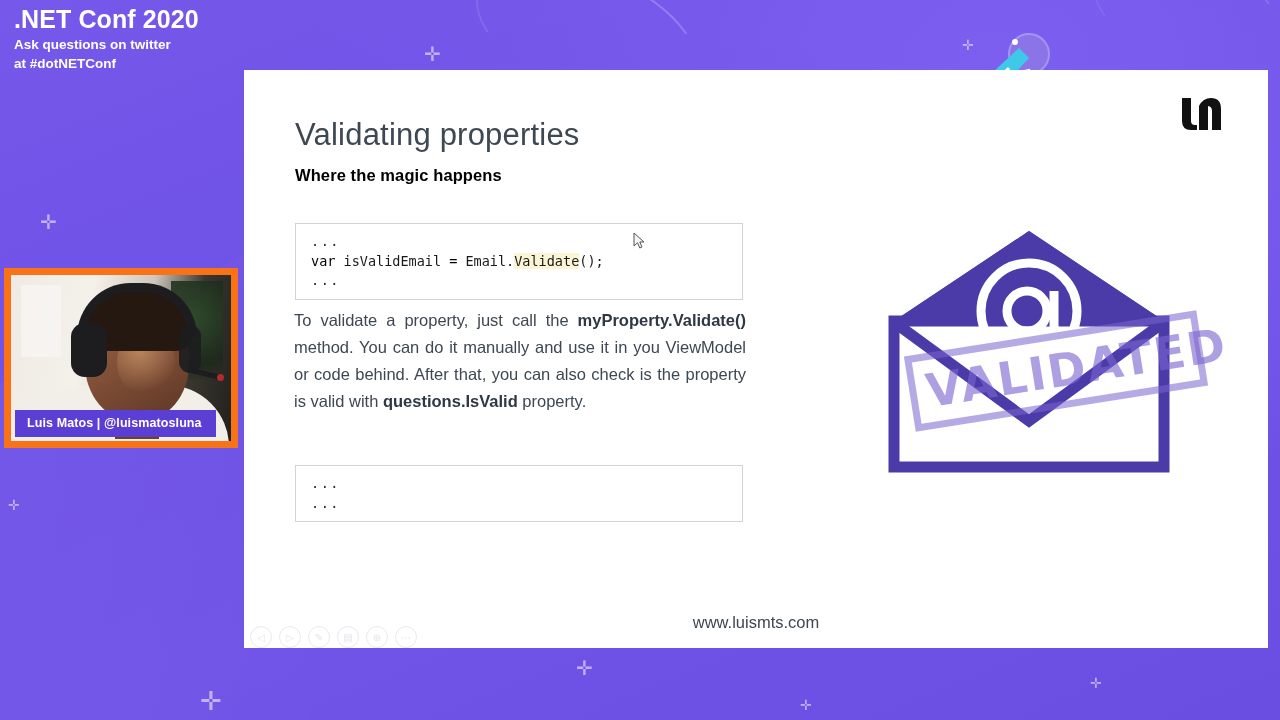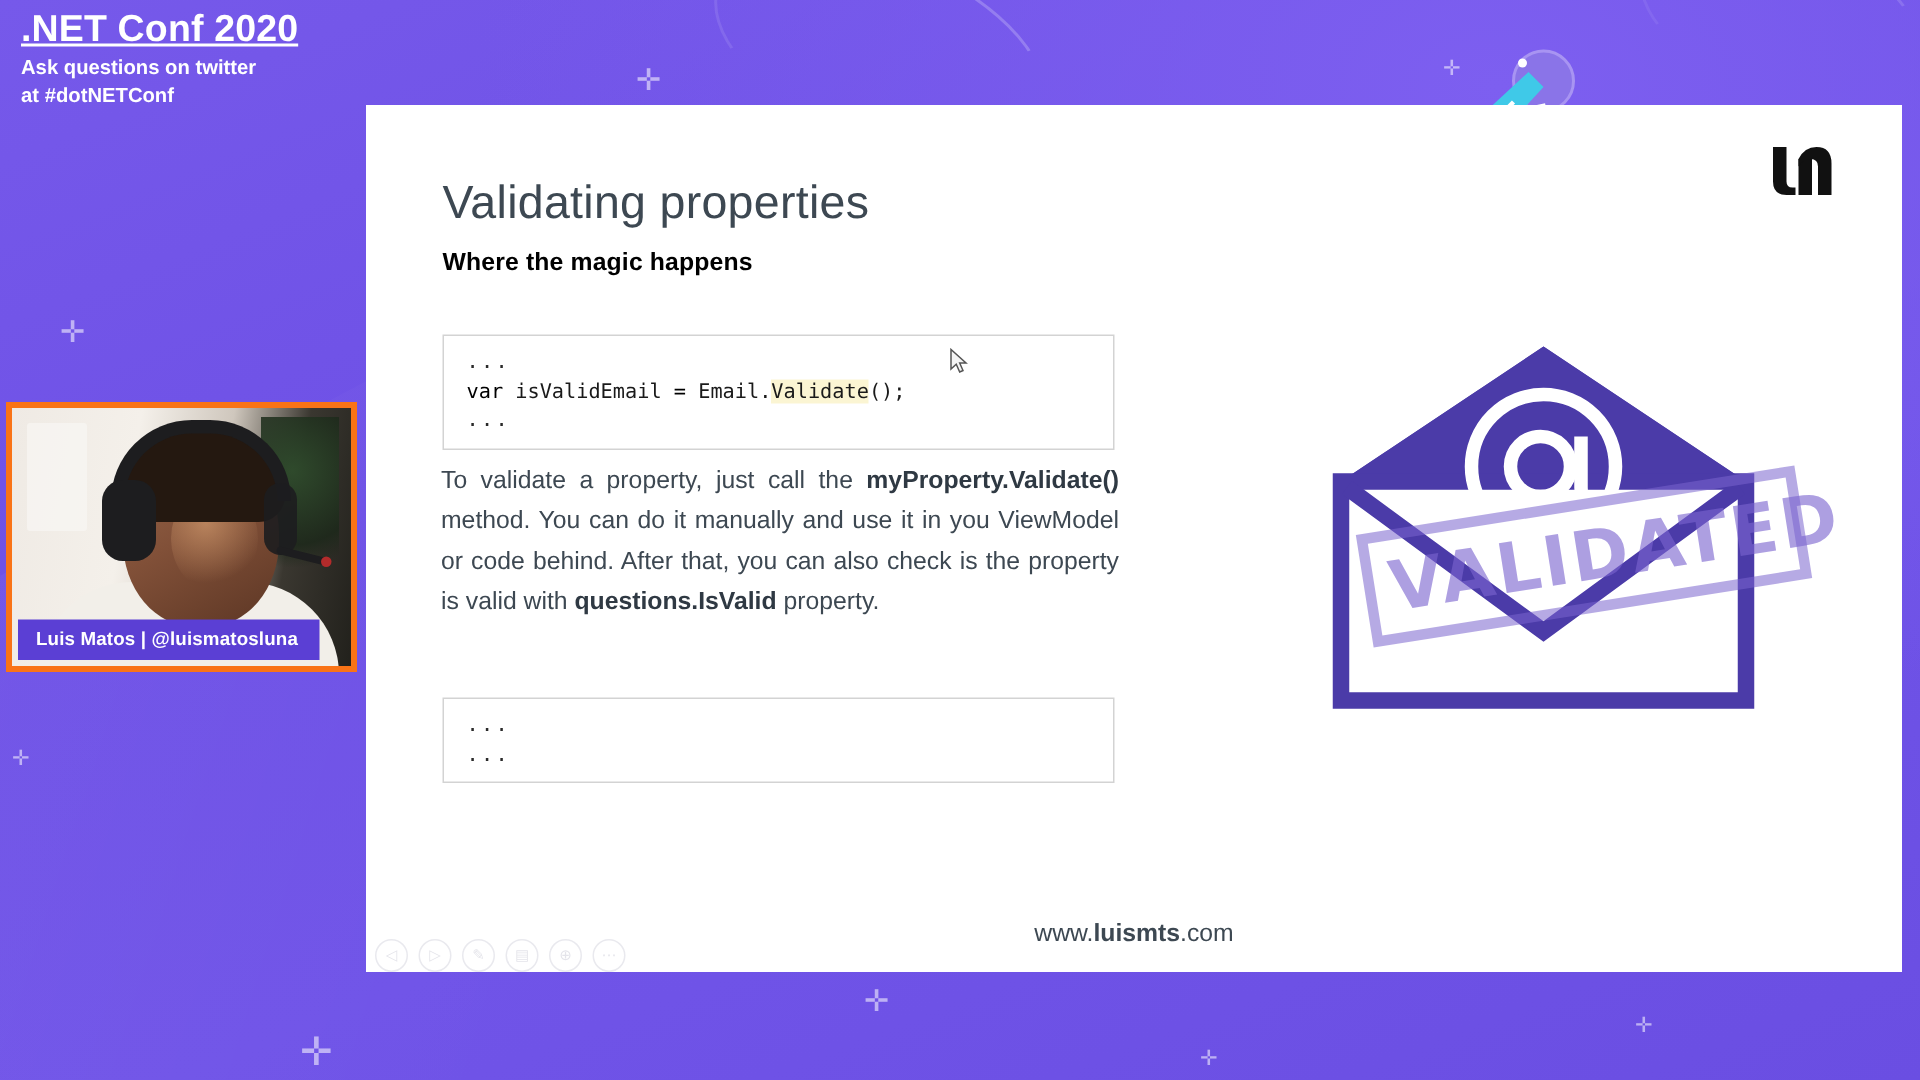--- a/index.html
+++ b/index.html
@@ -33,27 +33,27 @@
   .sparkle{position:absolute;color:rgba(255,255,255,.55);line-height:1;}
   .sp-sm{font-size:14px;}
   .sp-md{font-size:20px;}
   .sp-lg{font-size:26px;}
 
   
   .rocket{position:absolute;left:985px;top:28px;width:72px;height:62px;}
 
   
   .conf{position:absolute;left:14px;top:6px;color:#fff;}
-  .conf-title{font-size:25px;font-weight:700;letter-spacing:.1px;line-height:1.1;text-decoration:underline;}
+  .conf-title{font-size:25px;font-weight:700;letter-spacing:.1px;line-height:1.1;}
   .conf-sub{font-size:13.5px;font-weight:600;line-height:1.33;margin-top:2px;}
 
   
   .cam{
     position:absolute;left:4px;top:268px;width:234px;height:180px;
-    border:4px solid #f97316;box-sizing:border-box;overflow:hidden;background:#1d4ed8;
+    border:7px solid #f97316;box-sizing:border-box;overflow:hidden;background:#4d7c0f;
   }
   .cam-scene{position:absolute;inset:0;
     background:linear-gradient(100deg,#efeae4 0%,#f4f0ea 34%,#cfc7bd 58%,#3a3730 78%,#22211c 100%);}
   .cam-plant{position:absolute;right:8px;top:6px;width:52px;height:120px;
     background:radial-gradient(circle at 40% 30%, #2f4a2c 0%, rgba(28,40,26,.85) 55%, rgba(20,24,18,0) 72%);}
   .cam-door{position:absolute;left:10px;top:10px;width:40px;height:72px;
     background:#f7f5f1;border-radius:2px;opacity:.85;}
   .cam-head{position:absolute;left:74px;top:22px;width:104px;height:124px;border-radius:50% 50% 46% 46%;
     background:linear-gradient(150deg,#9a6a4c 0%,#815038 48%,#5c3624 100%);}
   .cam-face-hi{position:absolute;left:106px;top:52px;width:58px;height:70px;border-radius:50%;
@@ -111,21 +111,21 @@
     position:absolute;left:50px;top:237px;width:452px;
     font-size:16.5px;line-height:1.63;color:#3d4852;
     text-align:justify;text-justify:inter-word;
   }
   .body-copy b{font-weight:700;color:#2f3943;}
 
   .footer-url{
     position:absolute;left:0;right:0;top:543px;text-align:center;
     font-size:16.5px;color:#3d4852;
   }
-  .footer-url b{font-weight:700;text-align:center;}
+  .footer-url b{font-weight:400;text-align:center;}
 
   
   .logo{position:absolute;right:44px;top:27px;width:44px;height:34px;}
 
   
   .envelope{position:absolute;left:640px;top:155px;width:290px;height:250px;}
   .stamp{
     position:absolute;left:24px;top:108px;width:296px;
     transform:rotate(-9deg);
     border:7px solid rgba(122,100,206,.55);

